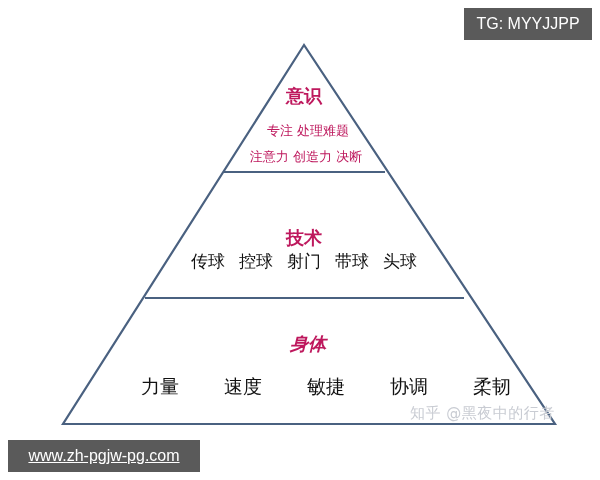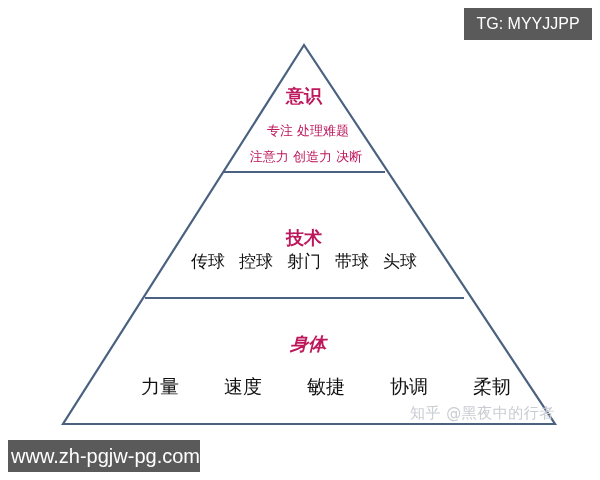--- a/index.html
+++ b/index.html
@@ -7,21 +7,21 @@
          font-family:"DejaVu Sans", sans-serif; }
   svg.pyr { position:absolute; left:0; top:0; }
   .t { position:absolute; color:#be185d; white-space:nowrap; transform:translateX(-50%); }
   .title { font-weight:bold; font-size:18px; }
   .sub-sm { font-size:13px; }
   .sub-md { font-size:17px; }
   .sub-lg { font-size:19px; }
   .row { position:absolute; display:flex; transform:translateX(-50%); white-space:nowrap; color:#111; }
   .badge { position:absolute; background:#5a5a5a; color:#fff; font-family:"Liberation Sans", sans-serif; }
   .tg { left:464px; top:8px; width:128px; height:32px; line-height:32px; font-size:16px; text-align:center; }
-  .url { left:8px; top:440px; width:192px; height:32px; line-height:32px; font-size:20px; text-align:right; }
+  .url { left:8px; top:440px; width:192px; height:32px; line-height:32px; font-size:16px; text-align:center;text-decoration:underline; }
   .wm { position:absolute; left:410px; top:404px; font-size:15px; color:#c9ccd3; letter-spacing:0.5px; }
 </style>
 </head>
 <body>
 
 <svg class="pyr" width="600" height="480">
   <polygon points="304,45 63,424 555,424" fill="none" stroke="#4a6180" stroke-width="2.2" stroke-linejoin="miter"></polygon>
   <line x1="224" y1="172" x2="385" y2="172" stroke="#4a6180" stroke-width="2.2"></line>
   <line x1="145" y1="298" x2="464" y2="298" stroke="#4a6180" stroke-width="2.2"></line>
 </svg>

